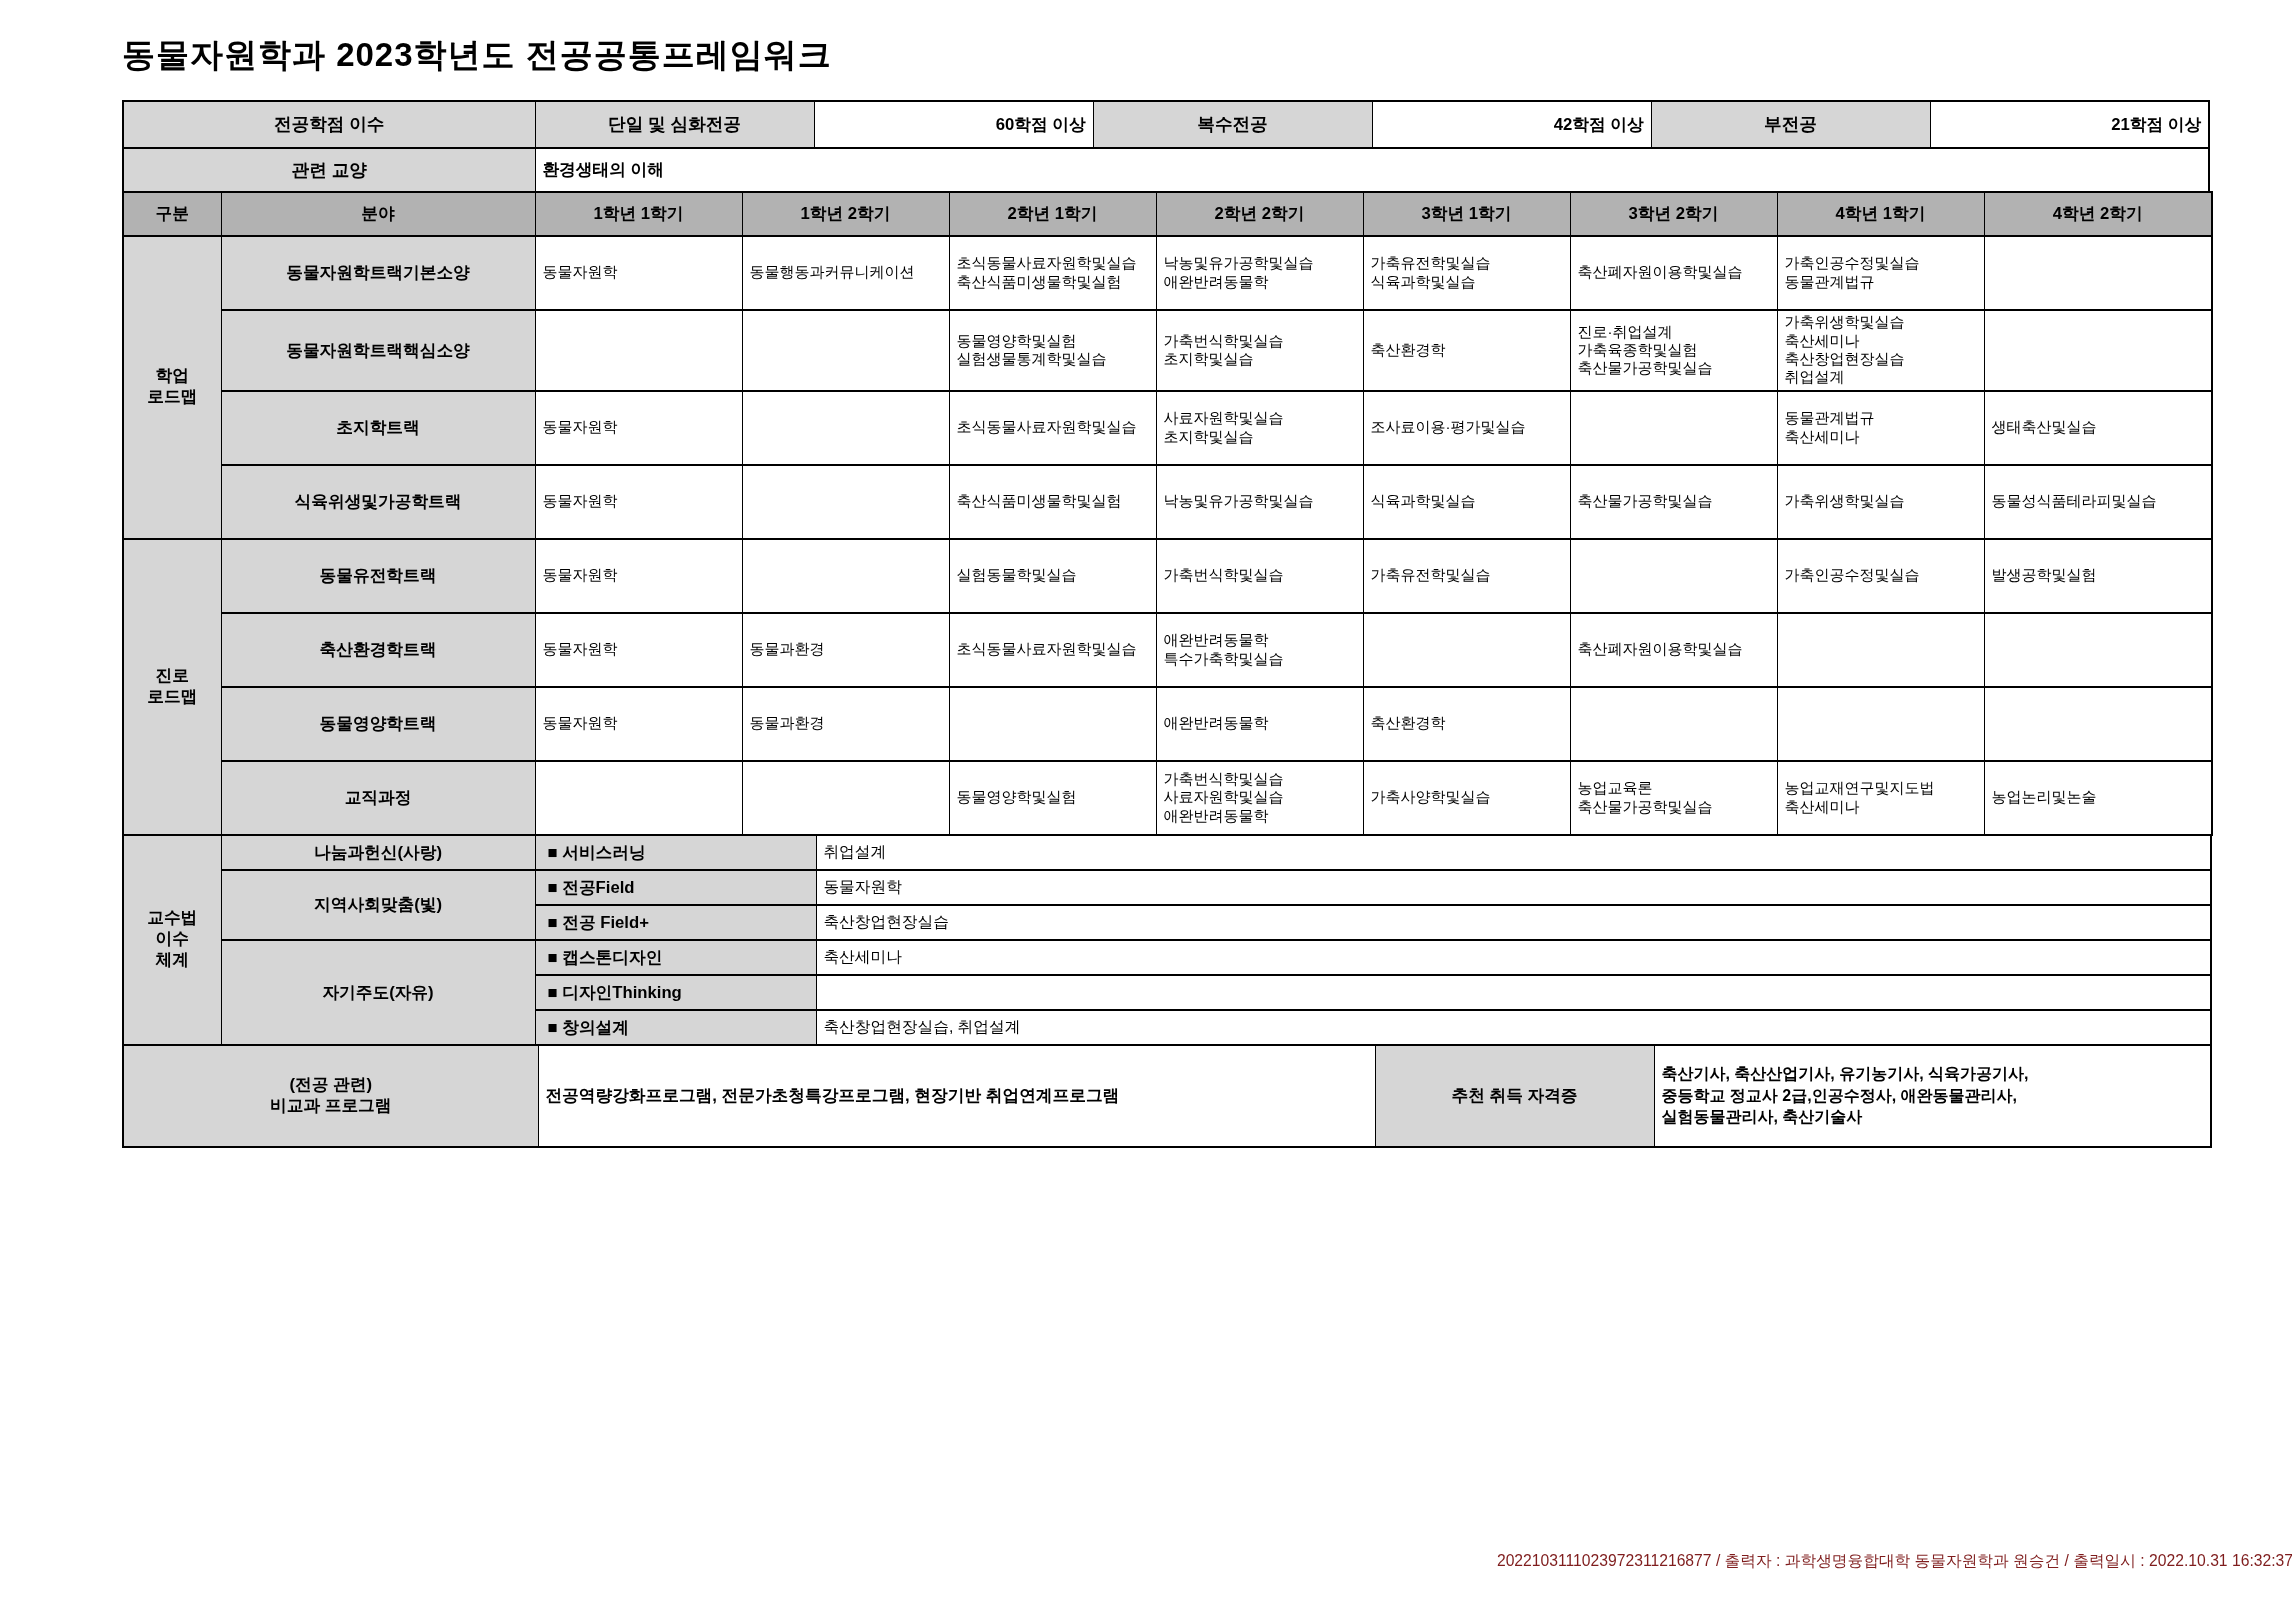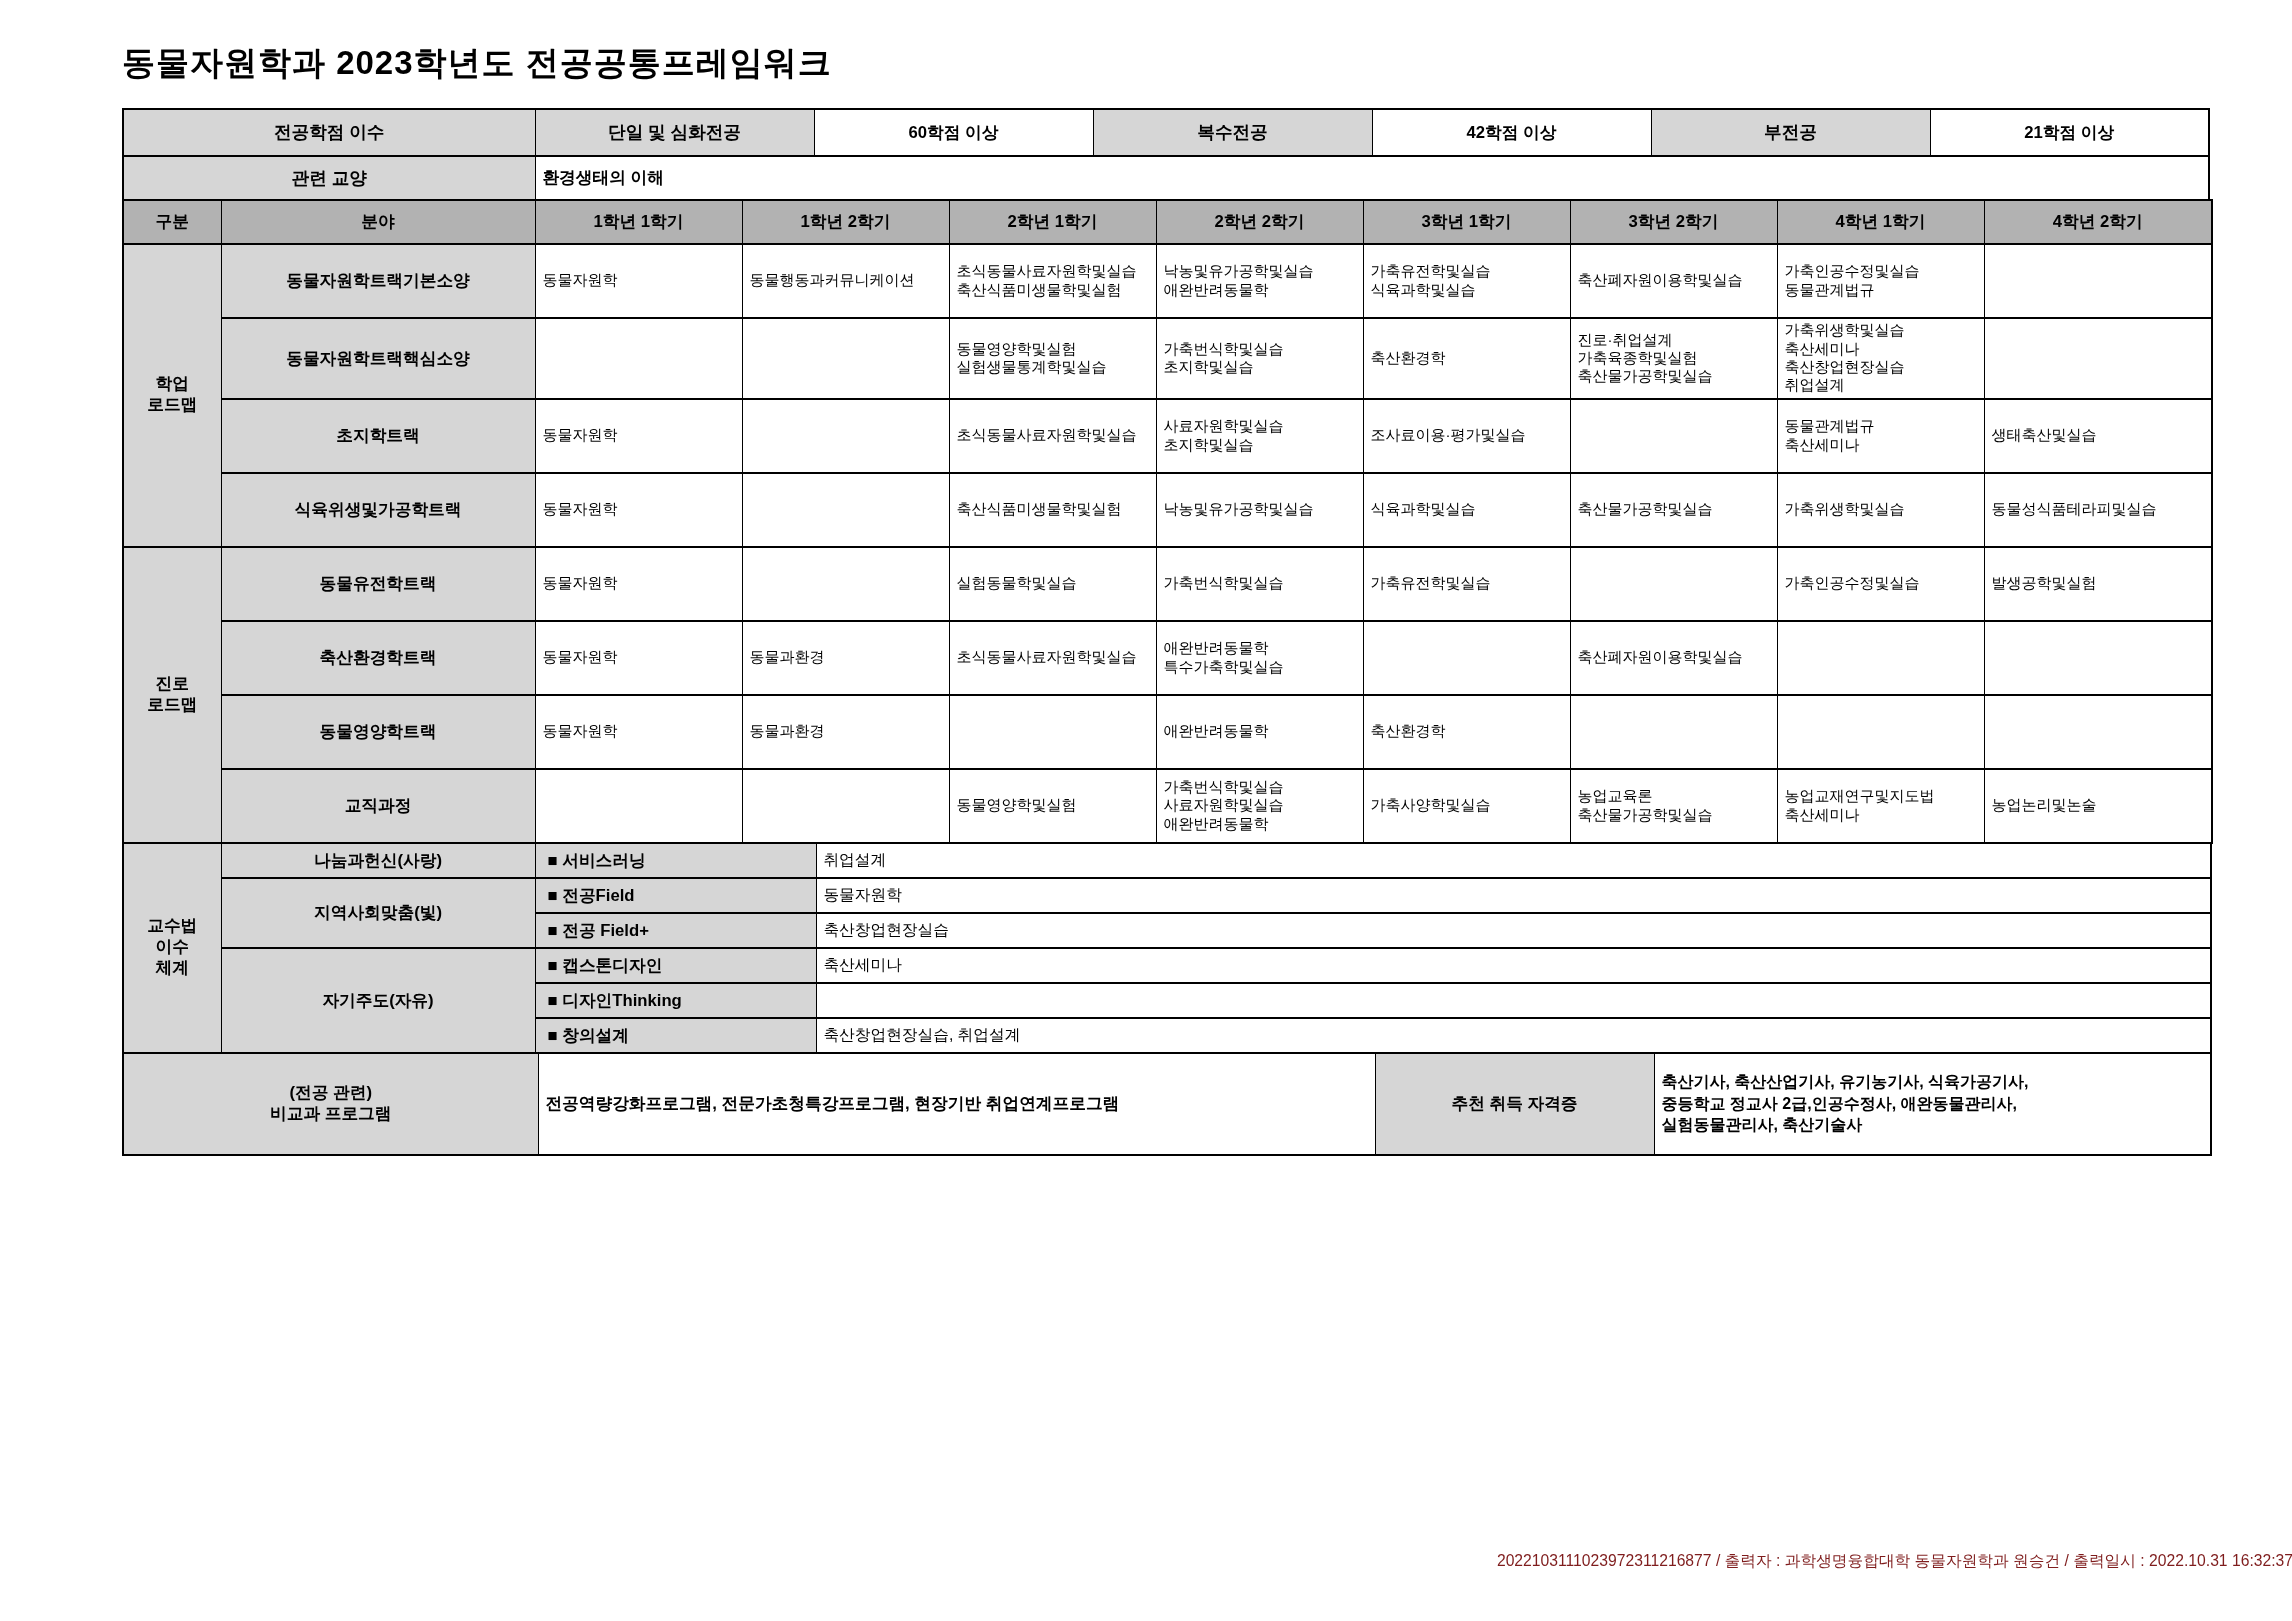--- a/index.html
+++ b/index.html
@@ -2,39 +2,39 @@
 <html><head>
 <meta charset="utf-8">
 <style>
   * { box-sizing: border-box; margin: 0; padding: 0; }
   html, body { background: #ffffff; }
   body {
     width: 2293px; height: 1621px; position: relative;
     font-family: "Liberation Sans", "DejaVu Sans", sans-serif;
     color: #000;
   }
-  .sheet { padding: 33px 0 0 122px; margin-top: 8px; }
+  .sheet { padding: 33px 0 0 122px; }
   .title { font-size: 33px; font-weight: bold; letter-spacing: 1px; margin-bottom: 21.6px; }
 
   table.tbl {
     border-collapse: collapse; table-layout: fixed;
     width: 2088px; border: 2px solid #000;
     background: #fff;
   }
   table.tbl + table.tbl { margin-top: -2px; }
   td, th {
     border: 1px solid #000;
     border-top-width: 2px; border-bottom-width: 2px;
     padding: 2.9px 6.9px; vertical-align: middle; overflow: hidden;
   }
 
   .lbl  { background: #d6d6d6; text-align: center; font-weight: bold; font-size: 17.6px; }
   .val  { font-weight: bold; font-size: 16.7px; }
   .left { text-align: left; }
-  .center { text-align: center; }
+  .center { text-align: right; }
   .pre { white-space: pre-line; line-height: 1.25; }
 
   .top .r1 td { height: 37px; }
   .top .r2 td { height: 47px; }
   .top .r3 td { height: 44px; }
 
   thead th { background: #b2b2b2; font-size: 16.7px; font-weight: bold; text-align: center; height: 44px; }
   .seclbl   { background: #d6d6d6; font-weight: bold; font-size: 16.7px; text-align: center; }
   .tracklbl { background: #d6d6d6; font-weight: bold; font-size: 16.7px; text-align: center; }
   .course   { font-size: 15px; line-height: 1.22; text-align: left; white-space: pre-line; font-weight: normal; }

